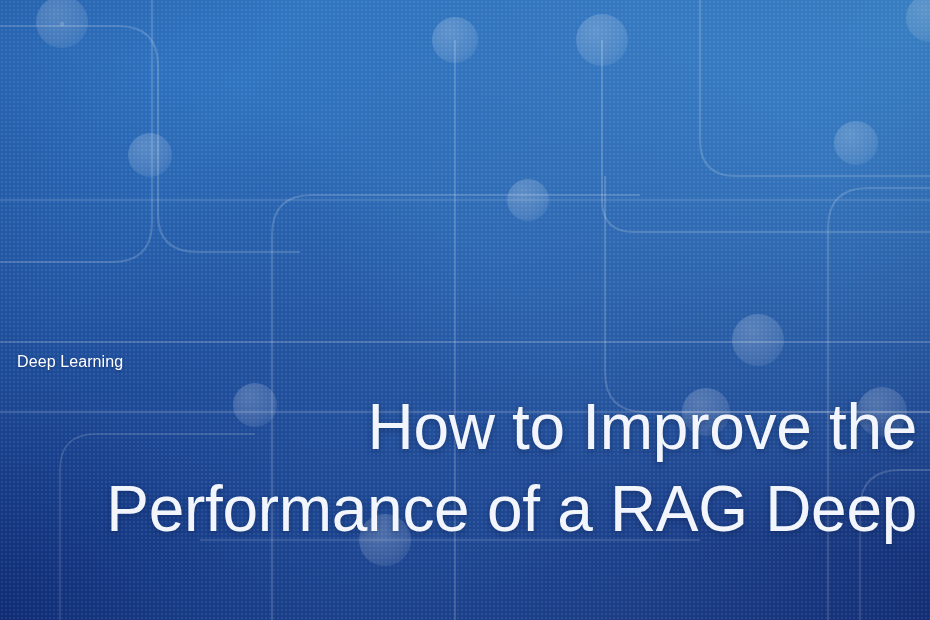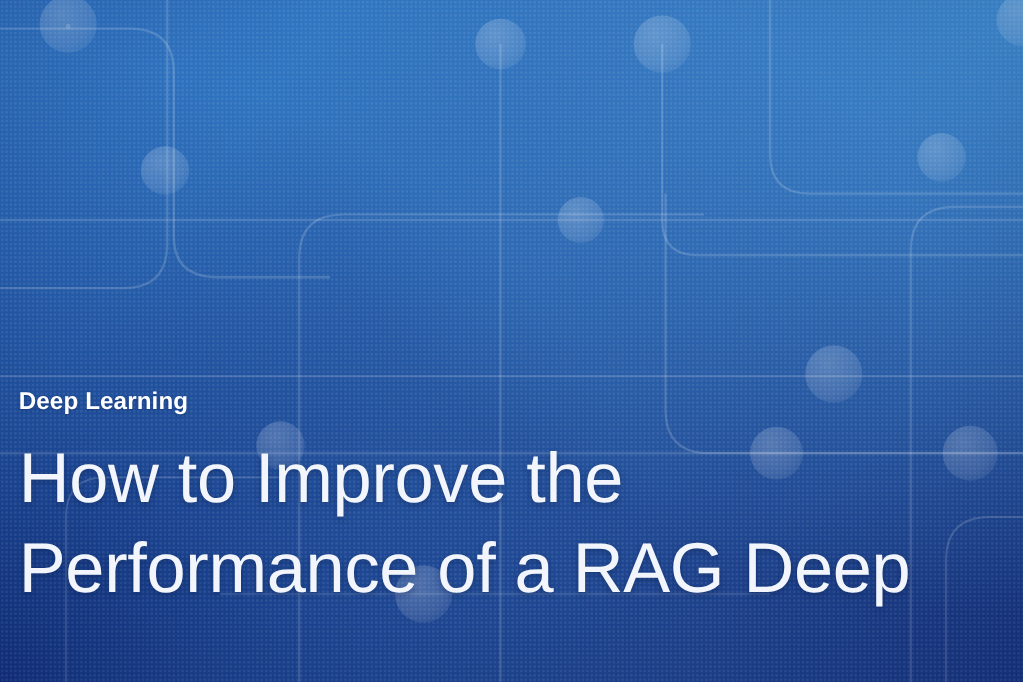--- a/index.html
+++ b/index.html
@@ -25,32 +25,32 @@
   .circuit{position:absolute;inset:0;}
   .vignette{
     position:absolute;inset:0;
     background:radial-gradient(ellipse 1000px 700px at 48% 42%, rgba(0,0,0,0) 40%, rgba(8,26,70,.30) 100%);
     pointer-events:none;
   }
   .content{
     position:absolute;left:17px;top:352px;width:900px;
   }
   .eyebrow{
-    font-size:22px;font-weight:bold;color:#ffffff;
+    font-size:16px;font-weight:normal;color:#ffffff;
     letter-spacing:.1px;line-height:1.2;
     text-shadow:0 1px 3px rgba(10,30,80,.45);
   }
   .title{
     margin-top:16px;
     font-size:64px;font-weight:300;color:#f2f6fc;
     line-height:1.28;letter-spacing:-0.3px;
     text-shadow:0 2px 6px rgba(8,26,70,.42);
     white-space:nowrap;
   }
-  .title-line{display:block;}
+  .title-line{display:block;text-align:right;}
 </style>
 </head>
 <body>
 
 <div class="slide">
 
   <svg class="circuit" viewBox="0 0 930 620" width="930" height="620" preserveAspectRatio="none" xmlns="http://www.w3.org/2000/svg">
     <defs>
       <g id="lines" fill="none" stroke="rgba(255,255,255,0.17)" stroke-width="2.2">
 

